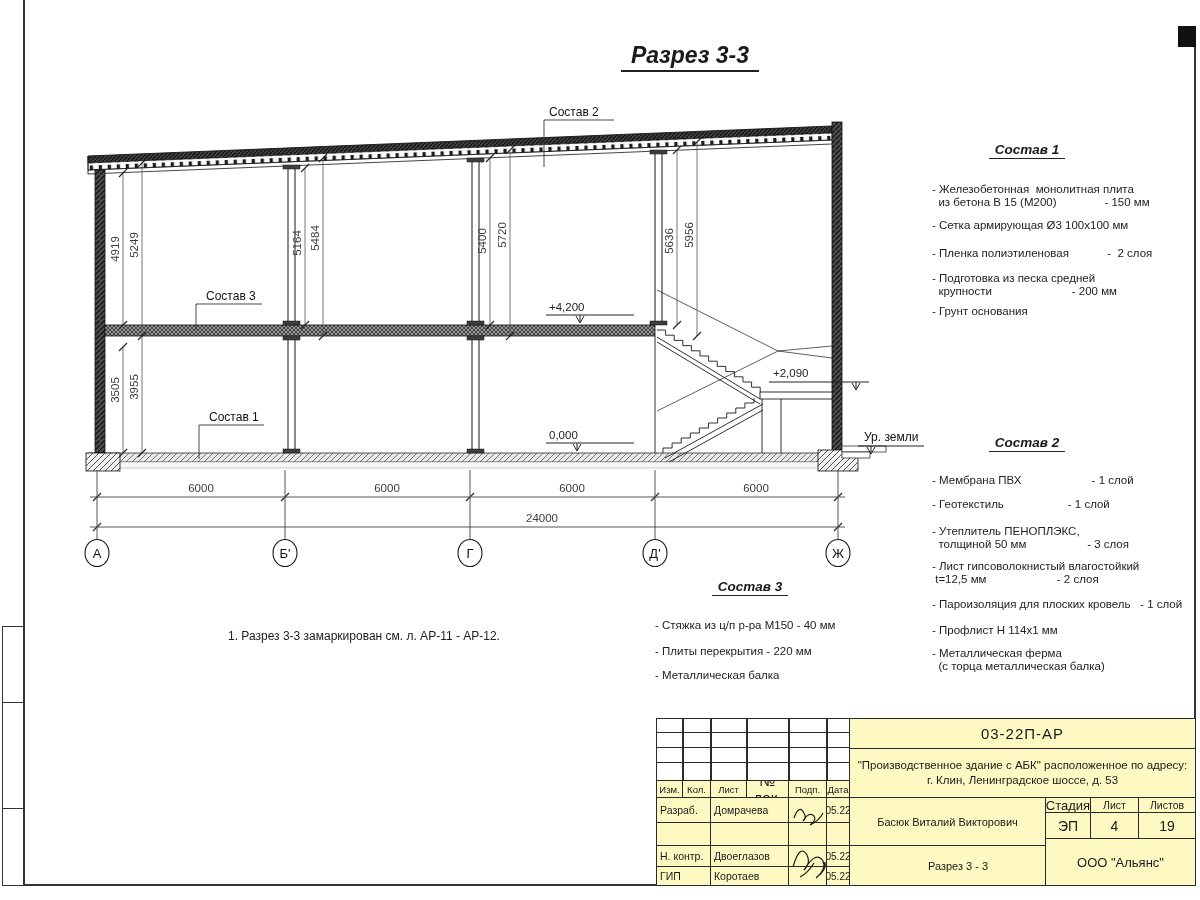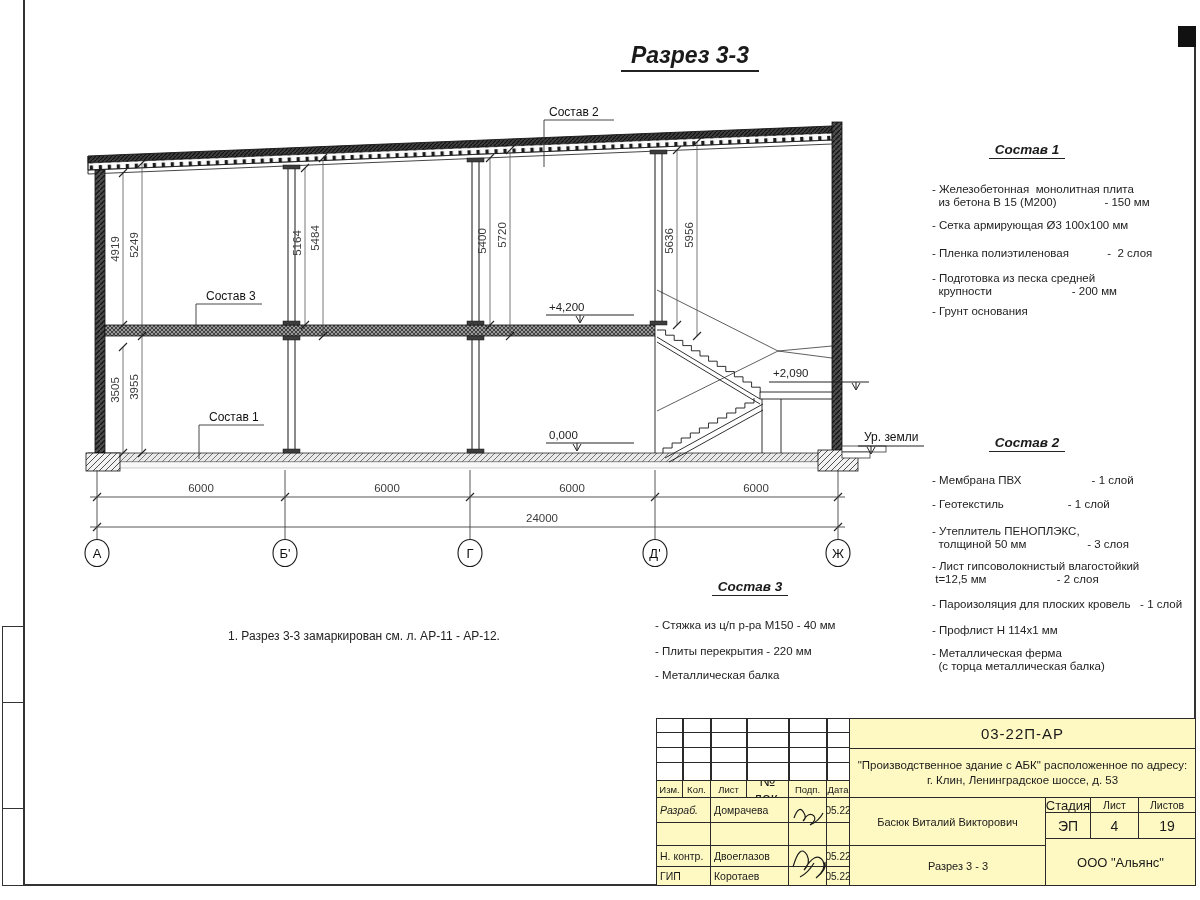--- a/index.html
+++ b/index.html
@@ -309,21 +309,21 @@
       <div class="gc" style="width:23px;"></div>
   </div>
 
   <div class="tb" style="left:656px;top:780px;width:27px;height:18px;font-size:9.5px;">Изм.</div>
   <div class="tb" style="left:682px;top:780px;width:29px;height:18px;font-size:9.5px;">Кол.</div>
   <div class="tb" style="left:710px;top:780px;width:37px;height:18px;font-size:9.5px;">Лист</div>
   <div class="tb" style="left:746px;top:780px;width:43px;height:18px;font-size:15px;">№ док.</div>
   <div class="tb" style="left:788px;top:780px;width:39px;height:18px;font-size:9.5px;">Подп.</div>
   <div class="tb" style="left:826px;top:780px;width:24px;height:18px;font-size:9.5px;">Дата</div>
 
-  <div class="tb tb-l" style="left:656px;top:797px;width:55px;height:26px;font-style:italic;">Разраб.</div>
+  <div class="tb tb-l" style="left:656px;top:797px;width:55px;height:26px;">Разраб.</div>
   <div class="tb tb-l" style="left:710px;top:797px;width:80px;height:26px;">Домрачева</div>
   <div class="tb" style="left:788px;top:797px;width:40px;height:26px;"></div>
   <div class="tb" style="left:826px;top:797px;width:24px;height:26px;font-size:10px;">05.22</div>
 
   <div class="tb" style="left:656px;top:822px;width:55px;height:24px;"></div>
   <div class="tb" style="left:710px;top:822px;width:80px;height:24px;"></div>
   <div class="tb" style="left:788px;top:822px;width:40px;height:24px;"></div>
   <div class="tb" style="left:826px;top:822px;width:24px;height:24px;"></div>
 
   <div class="tb tb-l" style="left:656px;top:845px;width:55px;height:22px;">Н. контр.</div>

